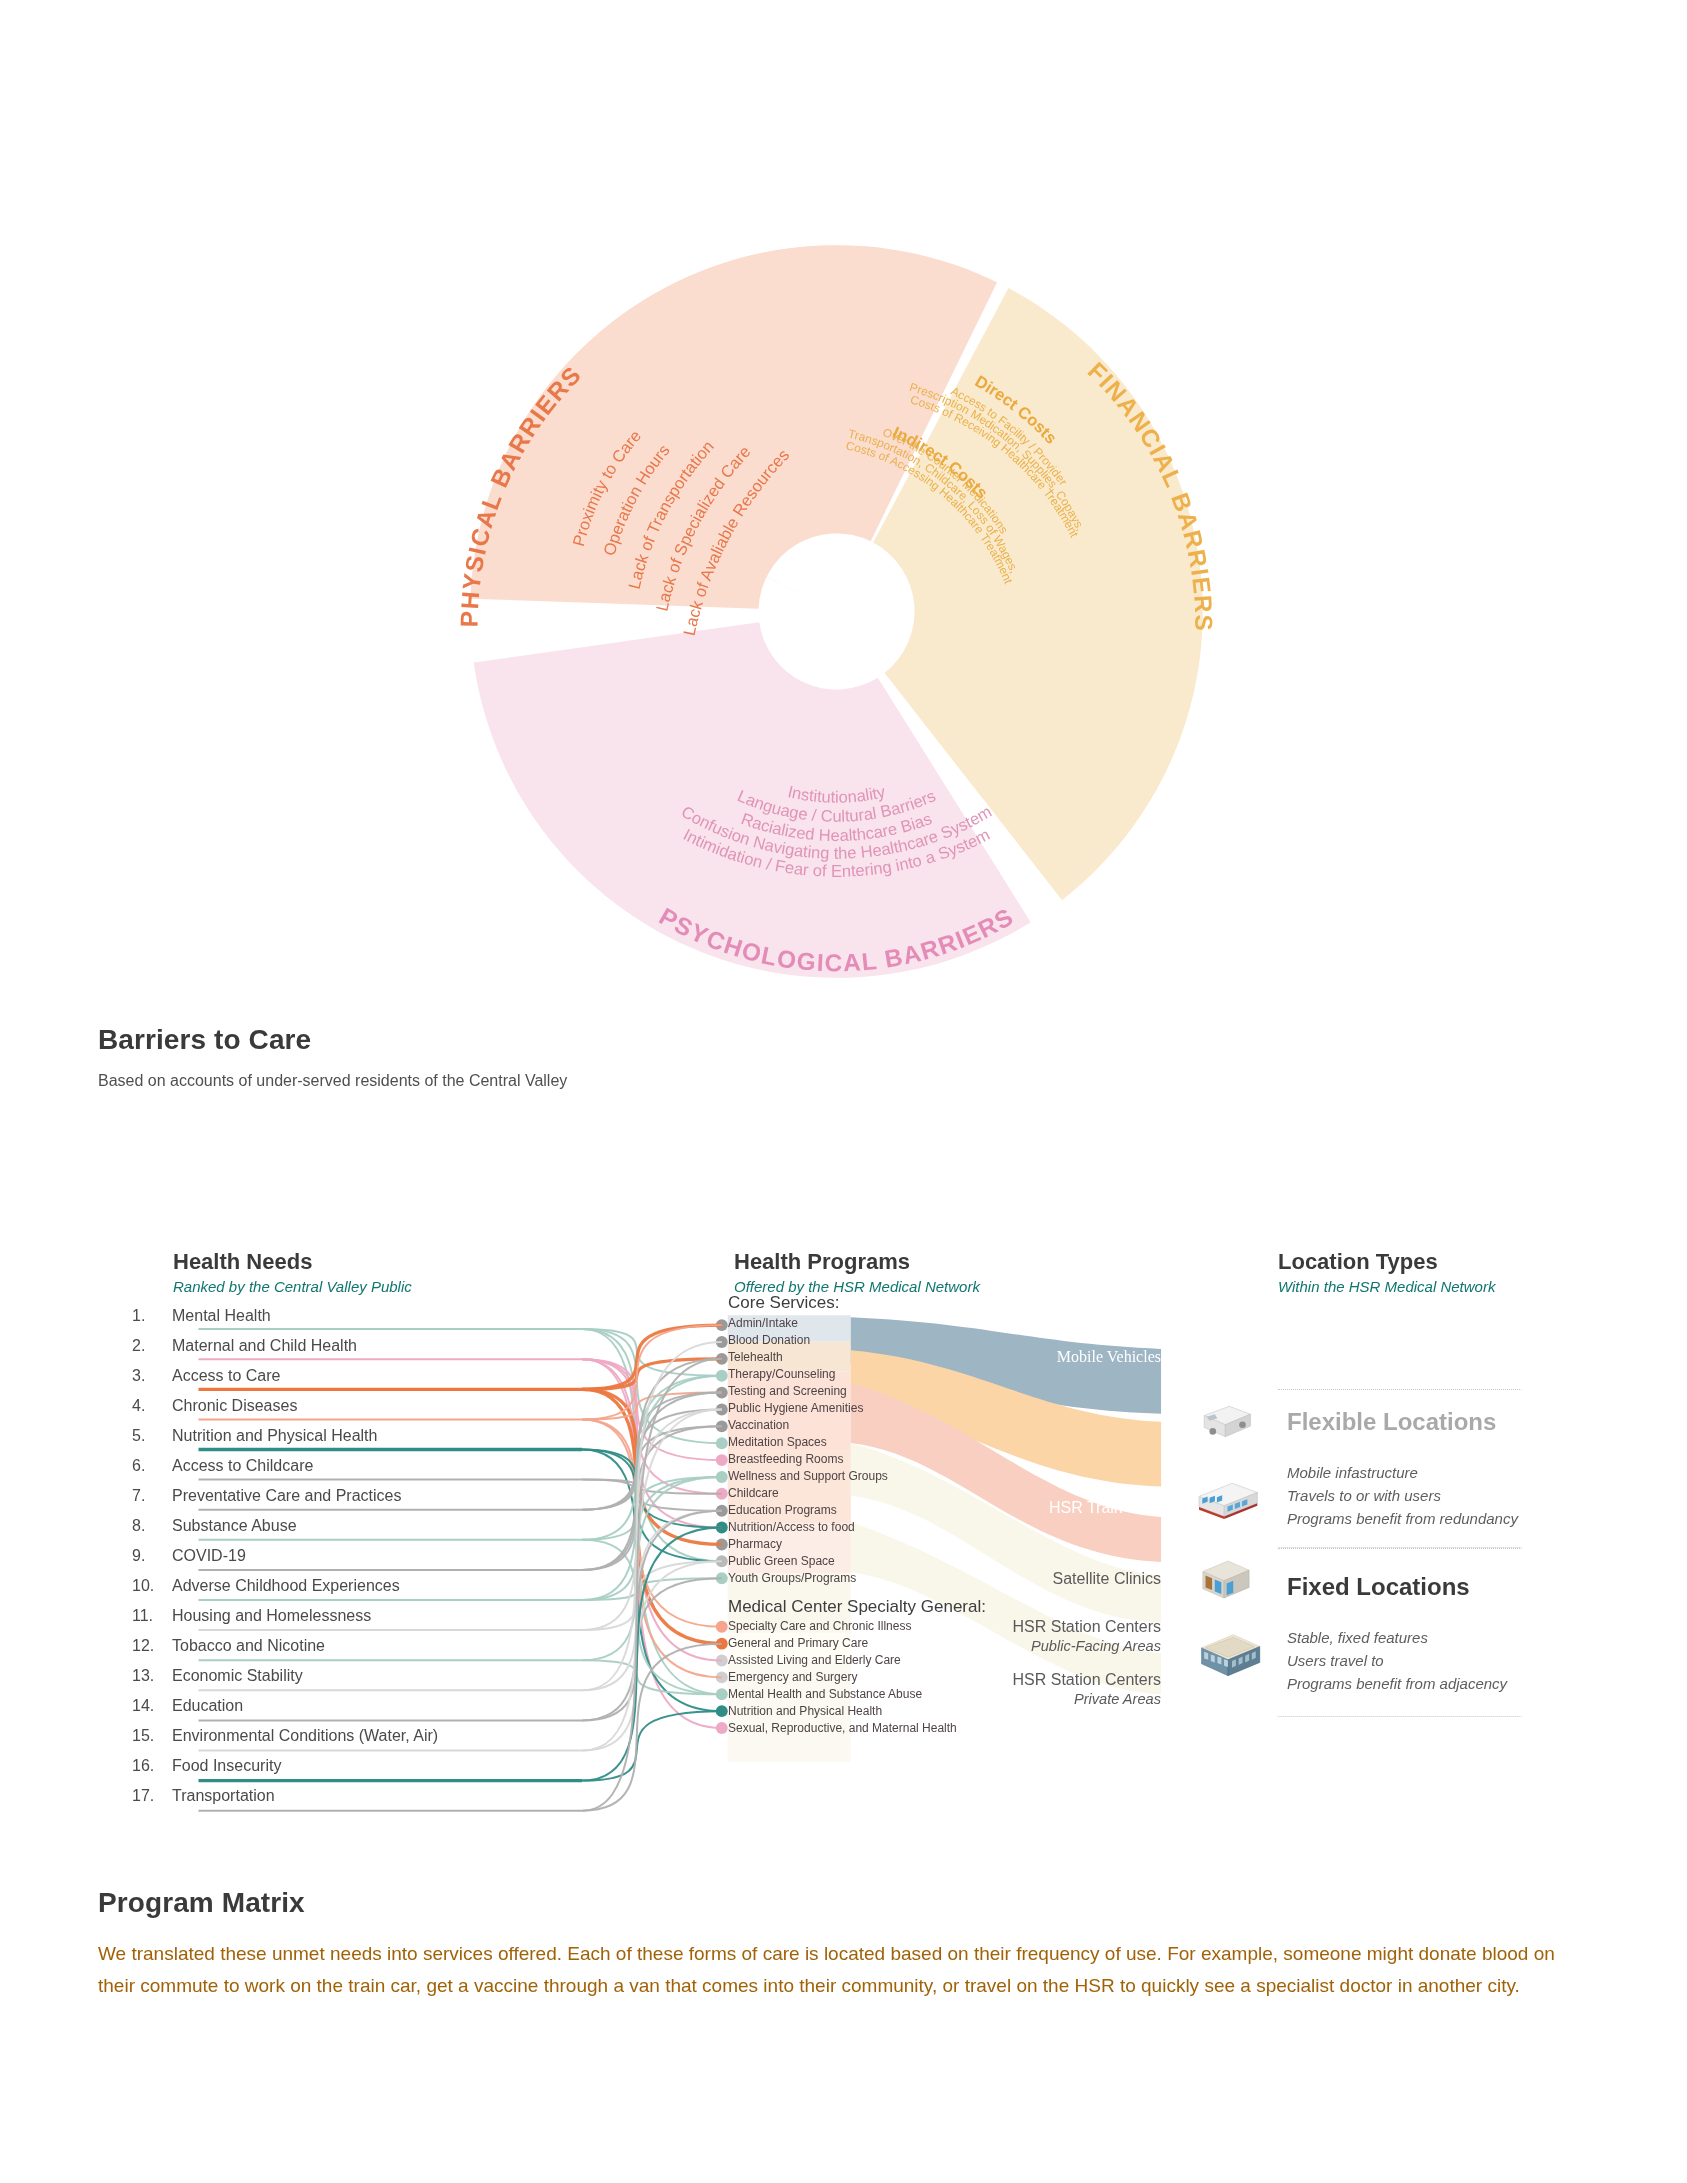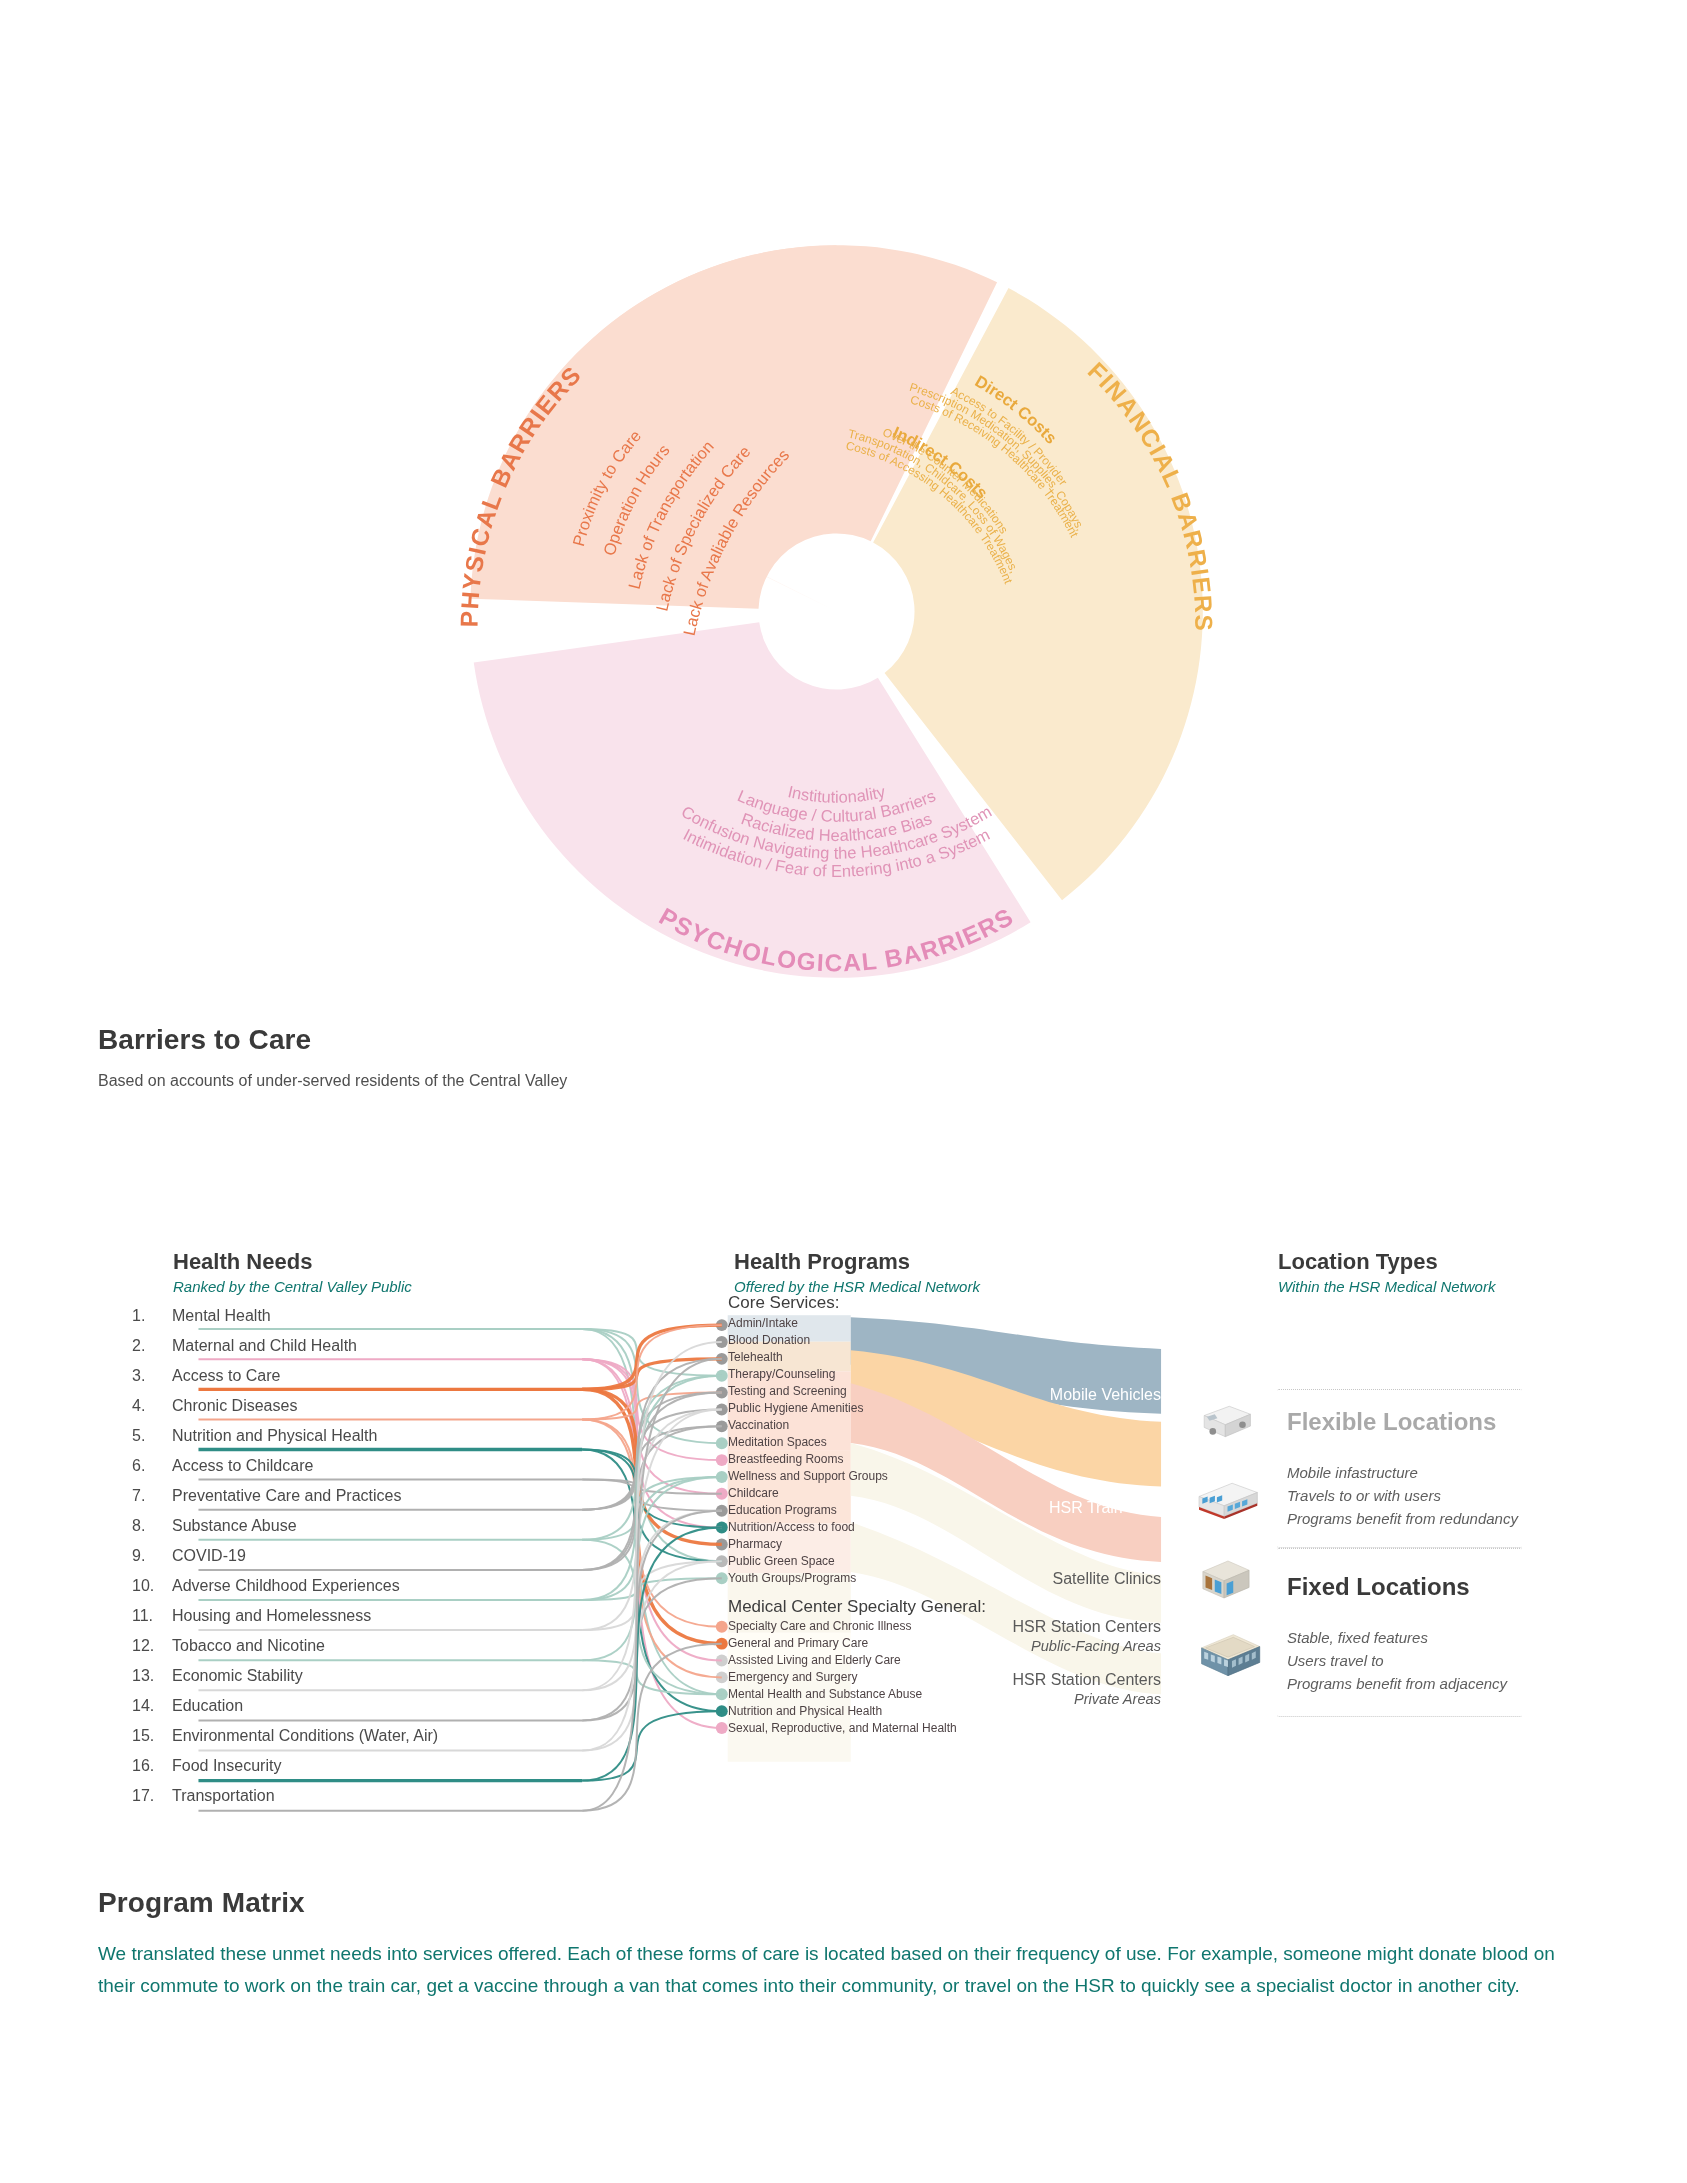--- a/index.html
+++ b/index.html
@@ -28,21 +28,21 @@
   .sec-sub {
     position:absolute; font-size:16px; color:#4f4f4f; font-weight:normal;
   }
 
   #barriers-title { left:98px; top:1024px; }
   #barriers-sub   { left:98px; top:1072px; }
 
   #matrix-title { left:98px; top:1887px; }
   #matrix-body  {
     position:absolute; left:98px; top:1938px; width:1475px;
-    font-size:19px; line-height:32px; color:#0f766e;
+    font-size:19px; line-height:32px; color:#a16207;
   }
 
   
   #diagram { position:absolute; left:0px; top:1231px; width:1687px; height:609px; }
   #diagram-svg { position:absolute; left:0; top:0; }
 
   .col-head {
     position:absolute; font-size:22px; font-weight:bold; color:#3a3a3a;
   }
   .col-sub {
@@ -399,21 +399,21 @@
     <div class="prog-row prog-group">Medical Center Specialty General:</div>
     <div class="prog-row">Specialty Care and Chronic Illness</div>
     <div class="prog-row">General and Primary Care</div>
     <div class="prog-row">Assisted Living and Elderly Care</div>
     <div class="prog-row">Emergency and Surgery</div>
     <div class="prog-row">Mental Health and Substance Abuse</div>
     <div class="prog-row">Nutrition and Physical Health</div>
     <div class="prog-row">Sexual, Reproductive, and Maternal Health</div>
   </div>
 <div id="loc-labels">
-    <div class="loc-label on-dark" style="left: 880px; width: 281px; top: 1386px;"><span>Mobile Vehicles</span></div>
+    <div class="loc-label on-dark" style="left: 880px; width: 281px; top: 1348px; font-family: Liberation Serif, serif;"><span>Mobile Vehicles</span></div>
     <div class="loc-label on-dark" style="left: 880px; width: 281px; top: 1499px;"><span>HSR Train Cars</span></div>
     <div class="loc-label" style="left: 880px; width: 281px; top: 1570px;"><span>Satellite Clinics</span></div>
     <div class="loc-label" style="left: 880px; width: 281px; top: 1618px;"><span>HSR Station Centers</span><span class="sub">Public-Facing Areas</span></div>
     <div class="loc-label" style="left: 880px; width: 281px; top: 1671px;"><span>HSR Station Centers</span><span class="sub">Private Areas</span></div>
   </div>
 <div id="legend-area">
     <div class="legend-box" style="left: 1277px; top: 1389px; width: 245px; height: 159px; border-left: none; border-right: none;"></div>
     <div class="legend-title" style="left: 1287px; top: 1408px; color: rgb(169, 169, 169);">Flexible Locations</div>
     <div class="legend-lines" style="left: 1287px; top: 1461px;">
       <div>Mobile infastructure</div>

